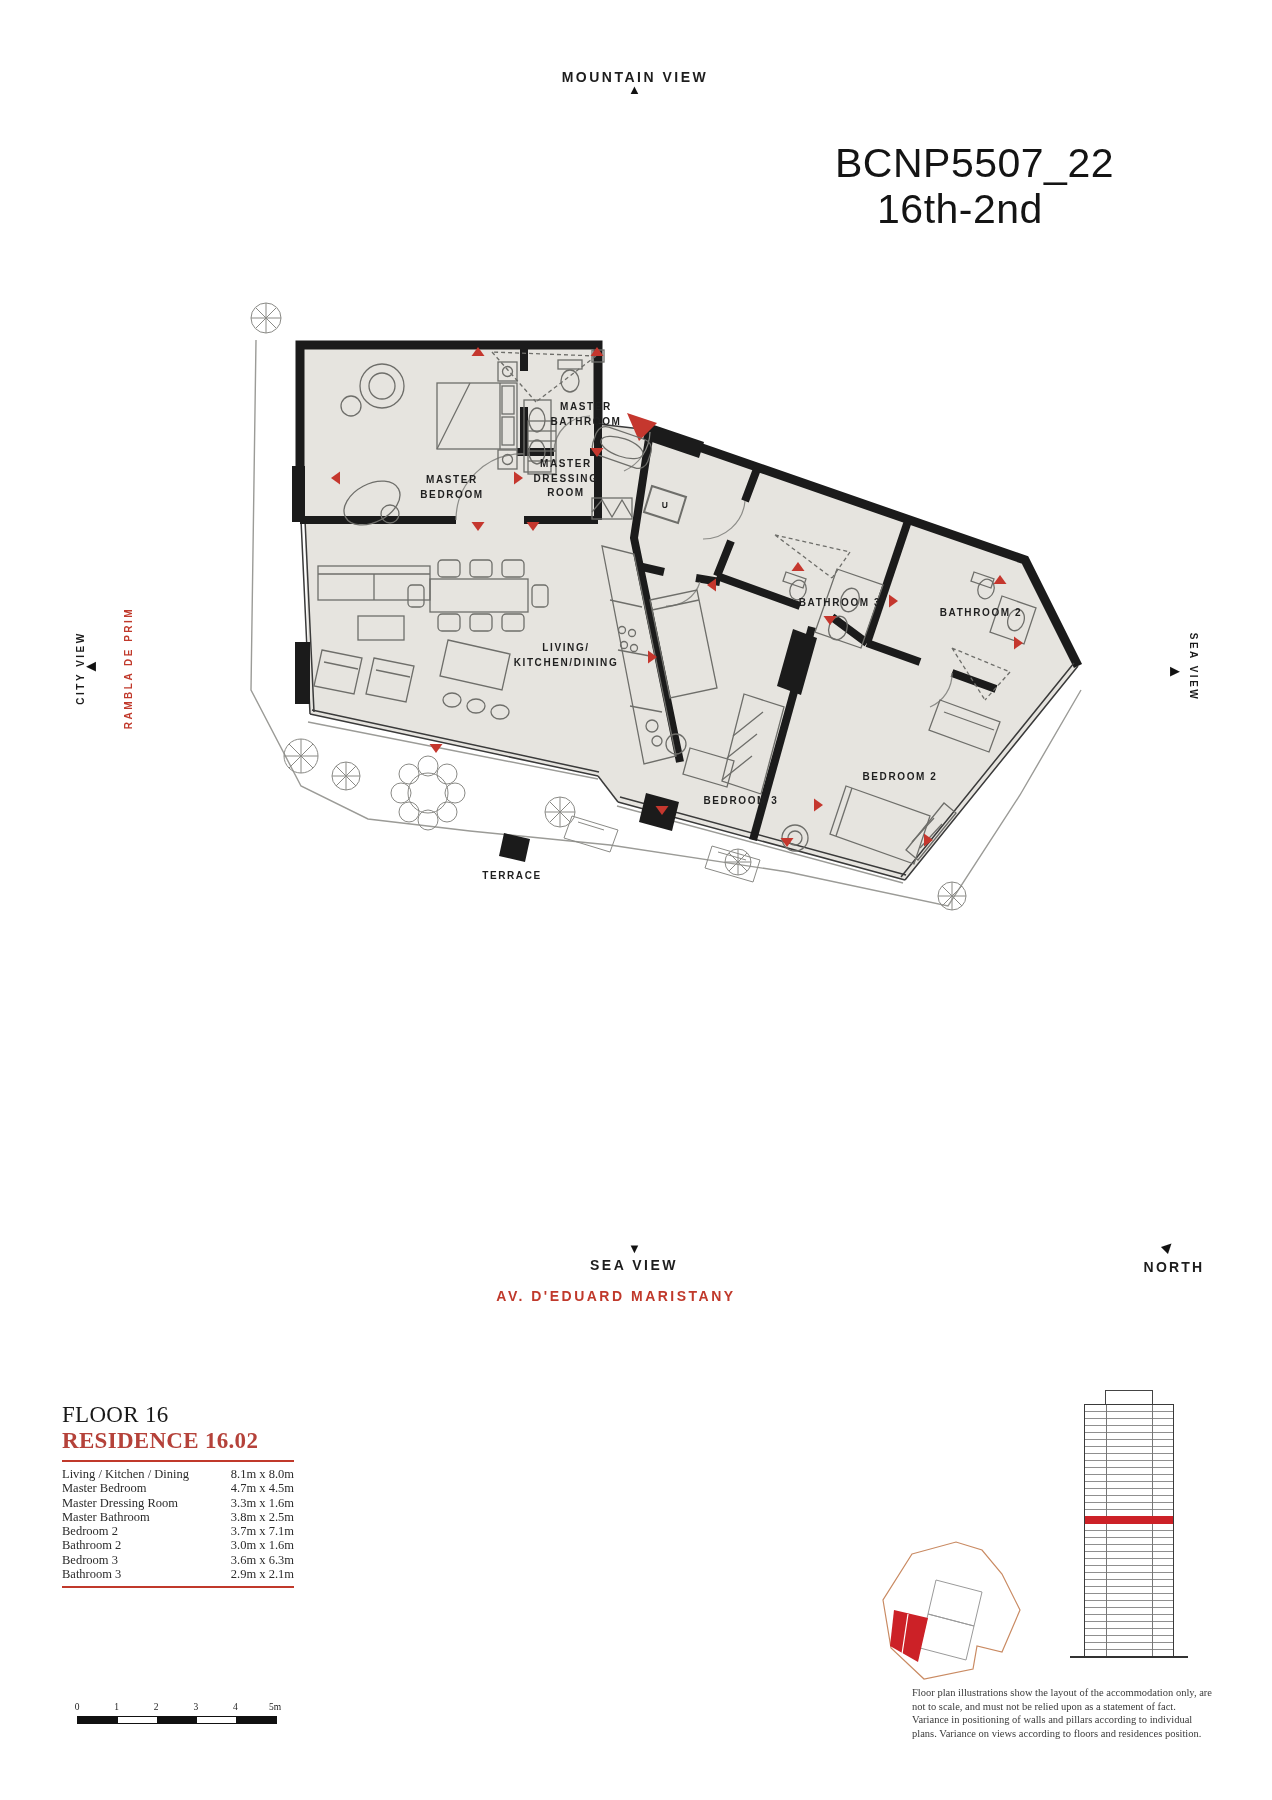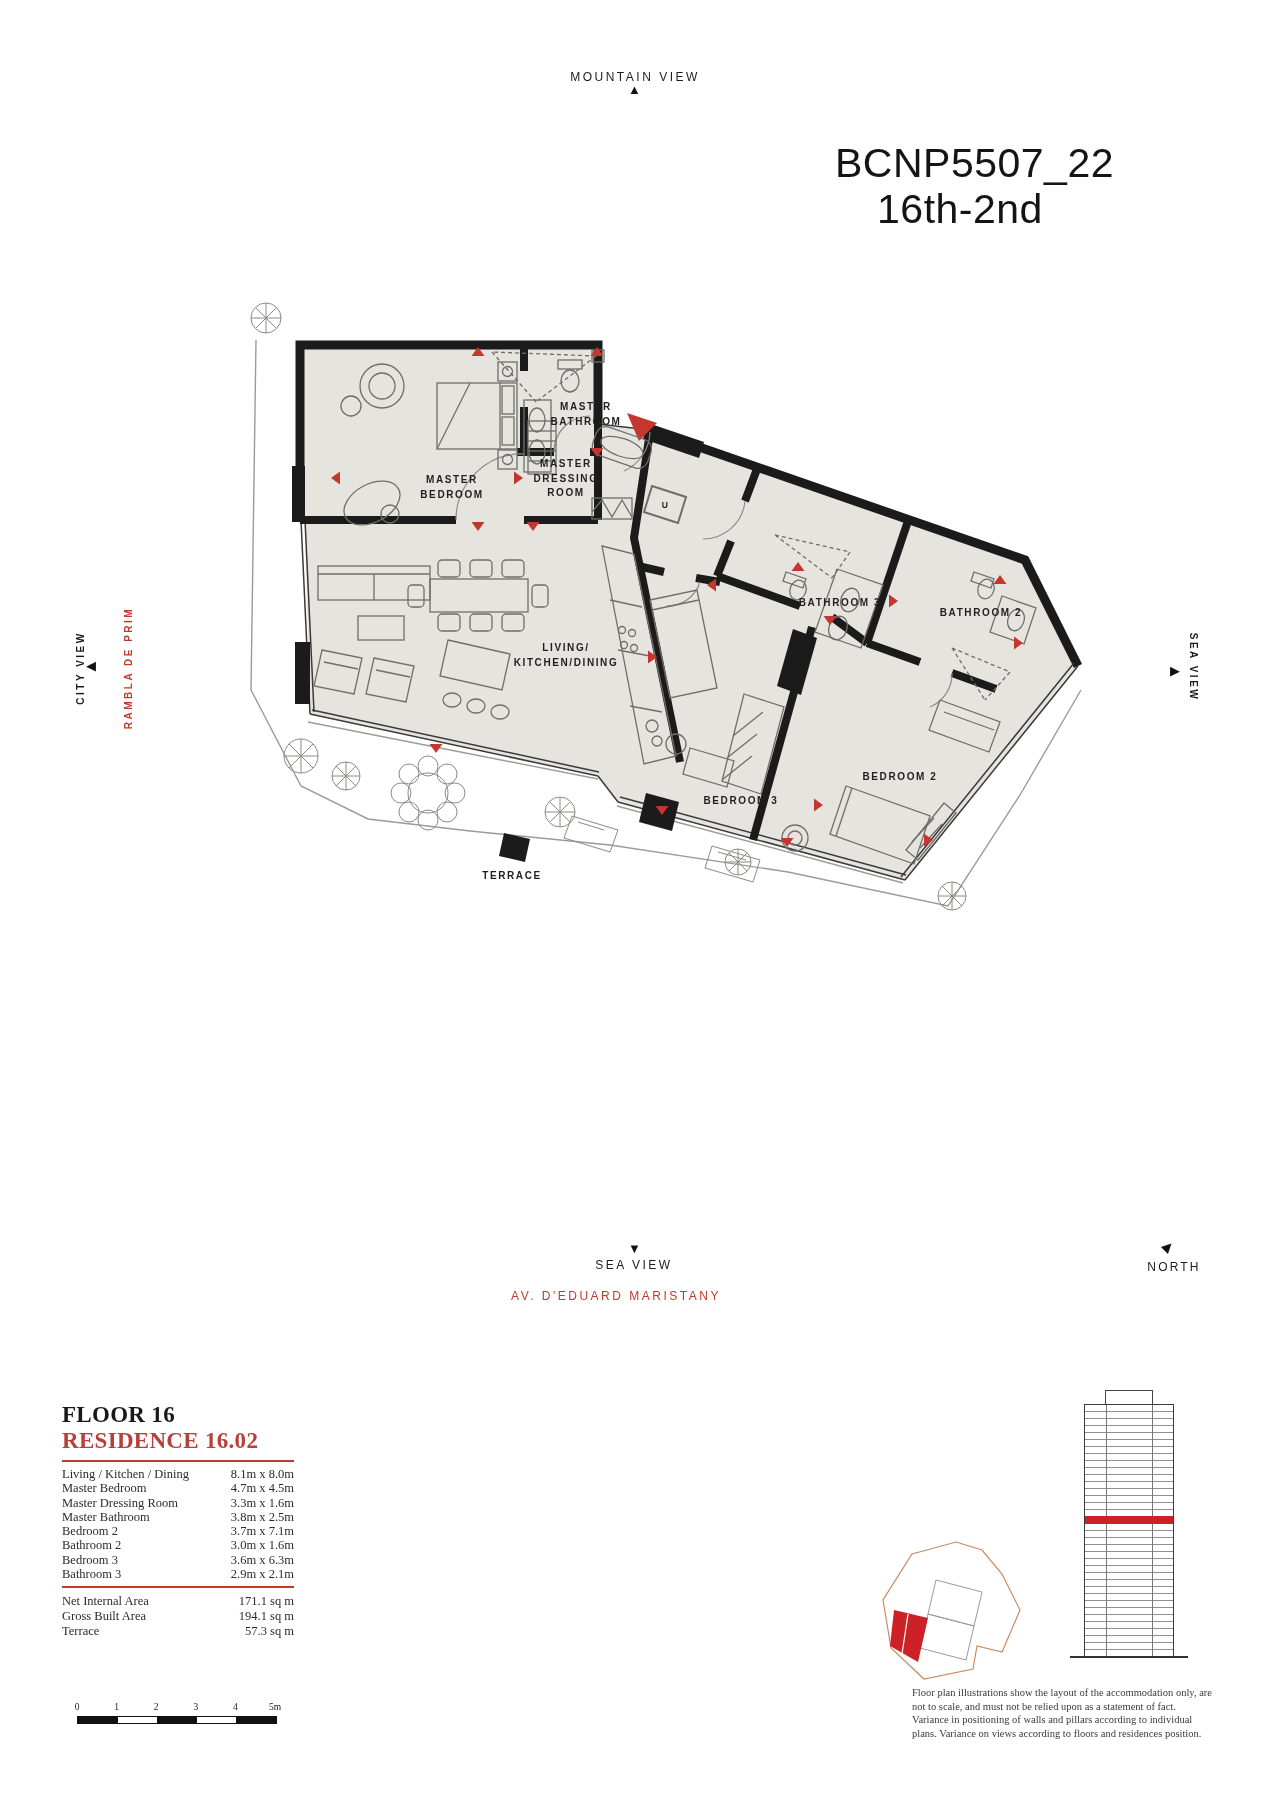--- a/index.html
+++ b/index.html
@@ -1,32 +1,32 @@
 <!DOCTYPE html>
 <html><head>
 <meta charset="utf-8">
 <style>
   html,body{margin:0;padding:0;background:#fff;}
   .page{position:relative;width:1272px;height:1800px;background:#ffffff;overflow:hidden;
         font-family:"Liberation Sans",sans-serif;color:#1b1b1b;}
   .abs{position:absolute;}
   .center{transform:translate(-50%,-50%);}
-  .caps{font-weight:400;letter-spacing:2.5px;font-size:12px;color:#1d1d1d;white-space:nowrap;}
+  .caps{font-weight:700;letter-spacing:2.5px;font-size:14px;color:#1d1d1d;white-space:nowrap;}
   .red{color:#c0392b;}
   .vlabel{position:absolute;white-space:nowrap;font-weight:700;letter-spacing:2.5px;font-size:10px;}
   .rot-ccw{transform:translate(-50%,-50%) rotate(-90deg);}
   .rot-cw{transform:translate(-50%,-50%) rotate(90deg);}
   .title{font-size:41px;line-height:46px;color:#141414;text-align:center;letter-spacing:0.5px;}
   .tri{position:absolute;color:#111;line-height:1;}
   .rlabel{position:absolute;transform:translate(-50%,-50%);font-size:10px;font-weight:700;
           letter-spacing:1.6px;line-height:1.45;text-align:center;white-space:pre-line;color:#1f1f1f;}
   .rlabel.small{font-size:8.5px;letter-spacing:0.5px;}
   
   .info{position:absolute;left:62px;top:1402px;width:232px;font-family:"Liberation Serif",serif;}
-  .info h1{margin:0;font-size:23px;font-weight:700;color:#191919;letter-spacing:0.3px;}
+  .info h1{margin:0;font-size:23px;font-weight:400;color:#191919;letter-spacing:0.3px;}
   .info h2{margin:0 0 6px 0;font-size:23px;font-weight:700;color:#b5423a;letter-spacing:0.3px;}
   .rule{border:none;border-top:2px solid #c0392b;margin:0 0 5px 0;}
   .dim-row{display:flex;justify-content:space-between;font-size:12.5px;line-height:14.3px;color:#2b2b2b;}
   .dim-row .val{text-align:right;}
   .area-block{margin-top:6px;}
   .area-block .dim-row{line-height:14.8px;}
   
   .scalebar{position:absolute;left:77px;top:1702px;width:198px;height:24px;font-family:"Liberation Serif",serif;}
   .scalebar .lbl{position:absolute;top:0;font-size:9.5px;transform:translateX(-50%);color:#222;}
   .scalebar .bar{position:absolute;left:0;top:14px;width:198px;height:6px;border:1px solid #111;display:flex;}
@@ -337,34 +337,20 @@
       <div class="dim-row">
           <span>Bedroom 3</span>
           <span class="val">3.6m x 6.3m</span>
         </div>
       <div class="dim-row">
           <span>Bathroom 3</span>
           <span class="val">2.9m x 2.1m</span>
         </div>
     </div>
     <hr class="rule" style="margin-top:5px;">
-    <div class="area-block">
-      <div class="dim-row">
-          <span>Net Internal Area</span>
-          <span class="val">171.1 sq m</span>
-        </div>
-      <div class="dim-row">
-          <span>Gross Built Area</span>
-          <span class="val">194.1 sq m</span>
-        </div>
-      <div class="dim-row">
-          <span>Terrace</span>
-          <span class="val">57.3 sq m</span>
-        </div>
-    </div>
   </div>
 
   <div class="scalebar">
     <span class="lbl" style="left:0;">0</span>
     <span class="lbl" style="left:39.6px;">1</span>
     <span class="lbl" style="left:79.2px;">2</span>
     <span class="lbl" style="left:118.8px;">3</span>
     <span class="lbl" style="left:158.4px;">4</span>
     <span class="lbl" style="left:198px;">5m</span>
     <div class="bar">

